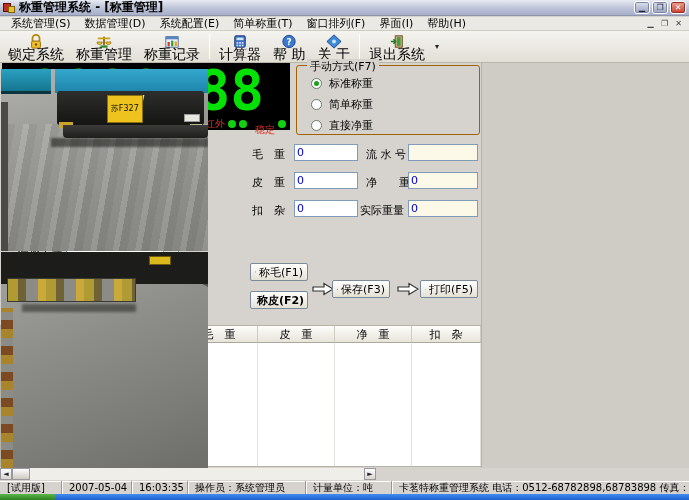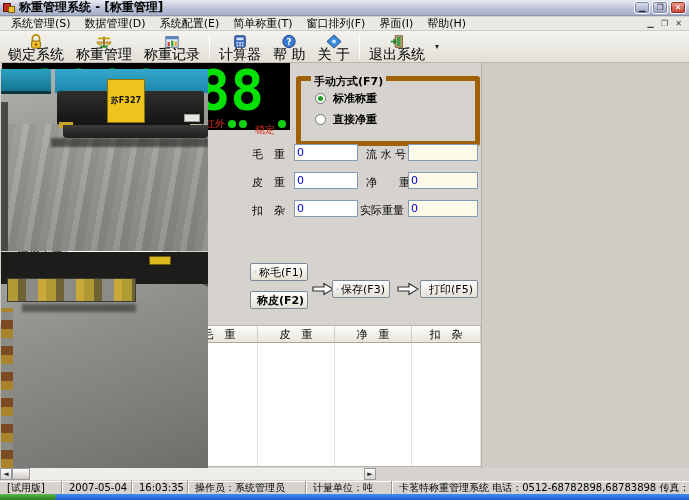--- a/index.html
+++ b/index.html
@@ -63,22 +63,22 @@
   .led-strip {
     position:absolute; left:2px; top:117px; width:288px; height:13px; background:#000;
     display:flex; align-items:center; padding:0 4px; font-size:10px;
   }
   .led-strip .y { color:#e8e13a; margin-right:10px; white-space:nowrap; }
   .led-strip .r { color:#e03020; white-space:nowrap; }
   .led-strip .fill { flex:1; }
   .dot { display:inline-block; width:8px; height:8px; border-radius:50%; background:#12d112; vertical-align:-1px; margin-left:3px; }
   
   .groupbox {
-    position:absolute; left:296px; top:76px; width:184px; height:70px;
-    border:5px solid #a16207; border-radius:3px;font-weight:bold;
+    position:absolute; left:296px; top:65px; width:184px; height:70px;
+    border:1px solid #a16207; border-radius:3px;
   }
   .groupbox .legend { position:absolute; top:-7px; left:10px; background:#d6d3ce; padding:0 3px; font-size:11px; }
   .radio-row { display:flex; align-items:center; height:17px; margin:4px 0 0 14px;text-align:center; }
   .radio-row:first-of-type { margin-top:9px; }
   .radio { width:11px; height:11px; border-radius:50%; border:1px solid #6a7a6a; background:#fff; margin-right:7px; position:relative; }
   .radio.sel::after { content:""; position:absolute; left:2px; top:2px; width:5px; height:5px; border-radius:50%; background:#1ca01c; }
   
   .veh-form { position:absolute; left:0; top:141px; width:245px; }
   .veh-row { display:flex; align-items:center; height:19.4px; padding-left:18px; }
   .veh-row .vlabel { width:48px; white-space:nowrap; font-size:11px; }
@@ -151,21 +151,21 @@
   
   .vt-platform { position:absolute; inset:0;
     background:linear-gradient(168deg,#b3b3b0 0%,#9a9a97 35%,#868683 65%,#757572 100%); }
   .vt-streaks { position:absolute; left:0; top:30%; right:0; bottom:0; opacity:.35;
     background:repeating-linear-gradient(100deg,#c8c8c4 0 6px,#8a8a86 6px 14px,#a0a09c 14px 22px); }
   .vt-ledge { position:absolute; left:0; top:18%; width:7px; bottom:0; background:#4a4a46; }
   .vt-other-truck { position:absolute; left:0; top:0; width:24%; height:14%; background:linear-gradient(#2aa2c2,#15758f); border-bottom:3px solid #0c3540; }
   .vt-cab { position:absolute; left:26%; top:0; right:0; height:13%; background:linear-gradient(#35a8cc,#1d84ab); }
   .vt-grill { position:absolute; left:27%; top:12%; right:2%; height:19%; background:linear-gradient(#2e2e2c,#141412); border-radius:3px; }
   .vt-brand { position:absolute; left:0; right:0; top:3px; text-align:center; color:#d6d6d2; font-weight:bold; font-size:9px; letter-spacing:7px; }
-  .vt-plate { position:absolute; left:34%; bottom:2px; background:#eec31e; color:#111; font-weight:bold; font-size:8px; line-height:10px; padding:16px 3px; border:1px solid #8a700a; }
+  .vt-plate { position:absolute; left:34%; bottom:2px; background:#eec31e; color:#111; font-weight:normal; font-size:8px; line-height:10px; padding:8px 3px; border:1px solid #8a700a; }
   .vt-sticker { position:absolute; right:4px; bottom:3px; width:16px; height:8px; background:#e8e8e2; border:1px solid #999; }
   .vt-lightL { position:absolute; left:28%; top:29%; width:14px; height:6px; background:#caa52c; }
   .vt-lightR { position:absolute; right:3%; top:30%; width:12px; height:6px; background:#c0b890; }
   .vt-bumper { position:absolute; left:30%; top:31%; right:0; height:7%; background:linear-gradient(#3c3c3a,#1e1e1c); border-radius:0 0 4px 4px; }
   .vt-shadow { position:absolute; left:24%; top:38%; right:0; height:5%; background:rgba(20,20,18,.55); filter:blur(1px); }
   
   .vb-platform { position:absolute; inset:0;
     background:linear-gradient(160deg,#a5a5a2 0%,#8d8d8a 40%,#7b7b78 75%,#6d6d6a 100%); }
   .vb-dark-top { position:absolute; left:0; top:0; right:0; height:15%; background:#1c1c1a; }
   .vb-beam { position:absolute; left:3%; top:12%; width:62%; height:11%;
@@ -296,20 +296,24 @@
   </div>
 
   <div class="groupbox">
     <span class="legend">手动方式(F7)</span>
     <div class="radio-row">
       <span class="radio sel"></span>
       <span>标准称重</span>
     </div>
     <div class="radio-row">
       <span class="radio"></span>
+      <span>简单称重</span>
+    </div>
+    <div class="radio-row">
+      <span class="radio"></span>
       <span>直接净重</span>
     </div>
   </div>
 
   <div class="veh-form">
     <div class="veh-row">
       <span class="vlabel">车 牌 号</span>
       <div class="combo">
         <span class="cval"><span class="selhl">苏</span></span>
         <span class="carrow"></span>

